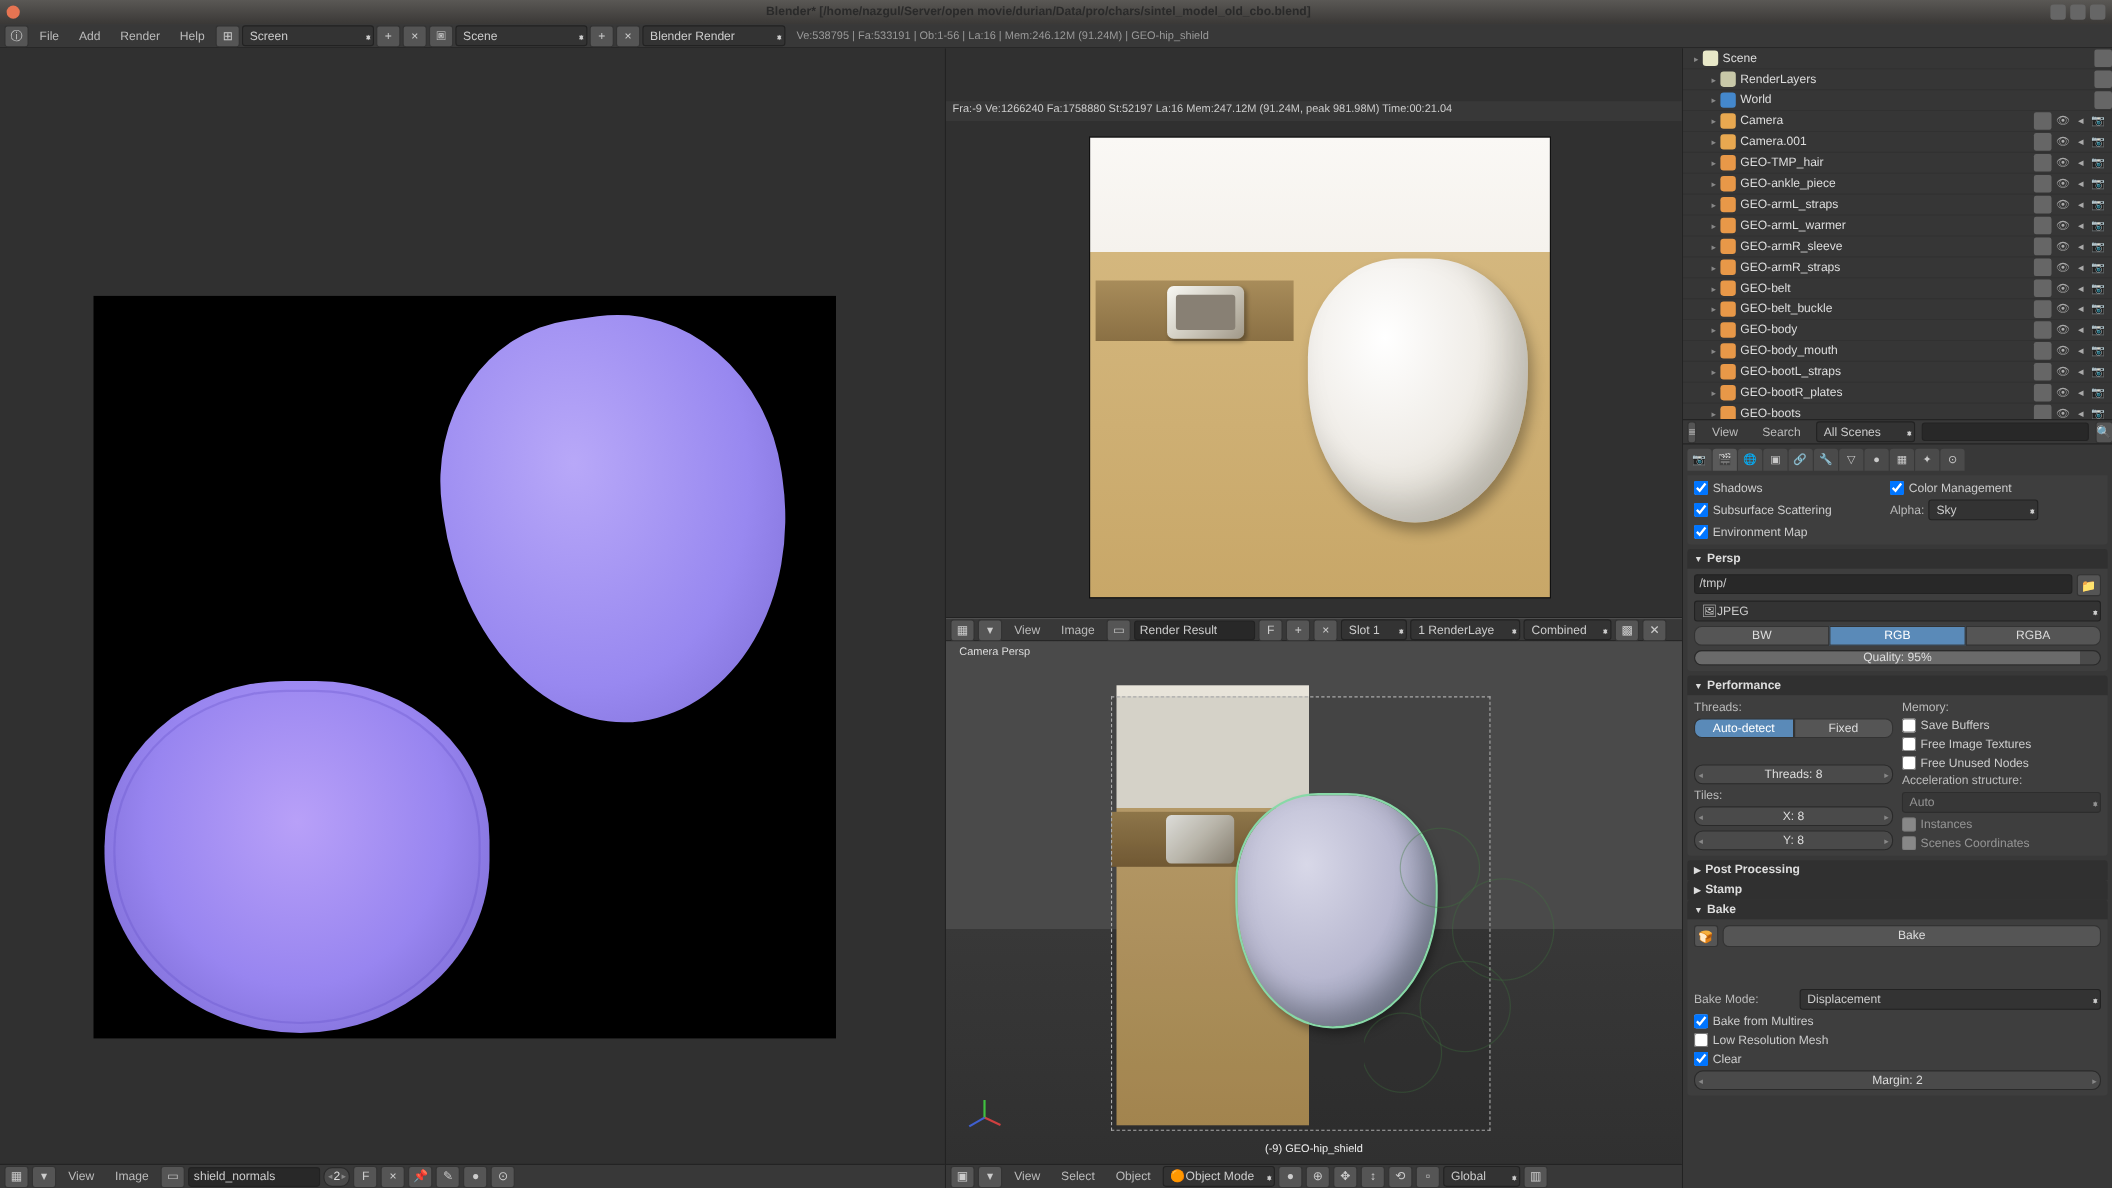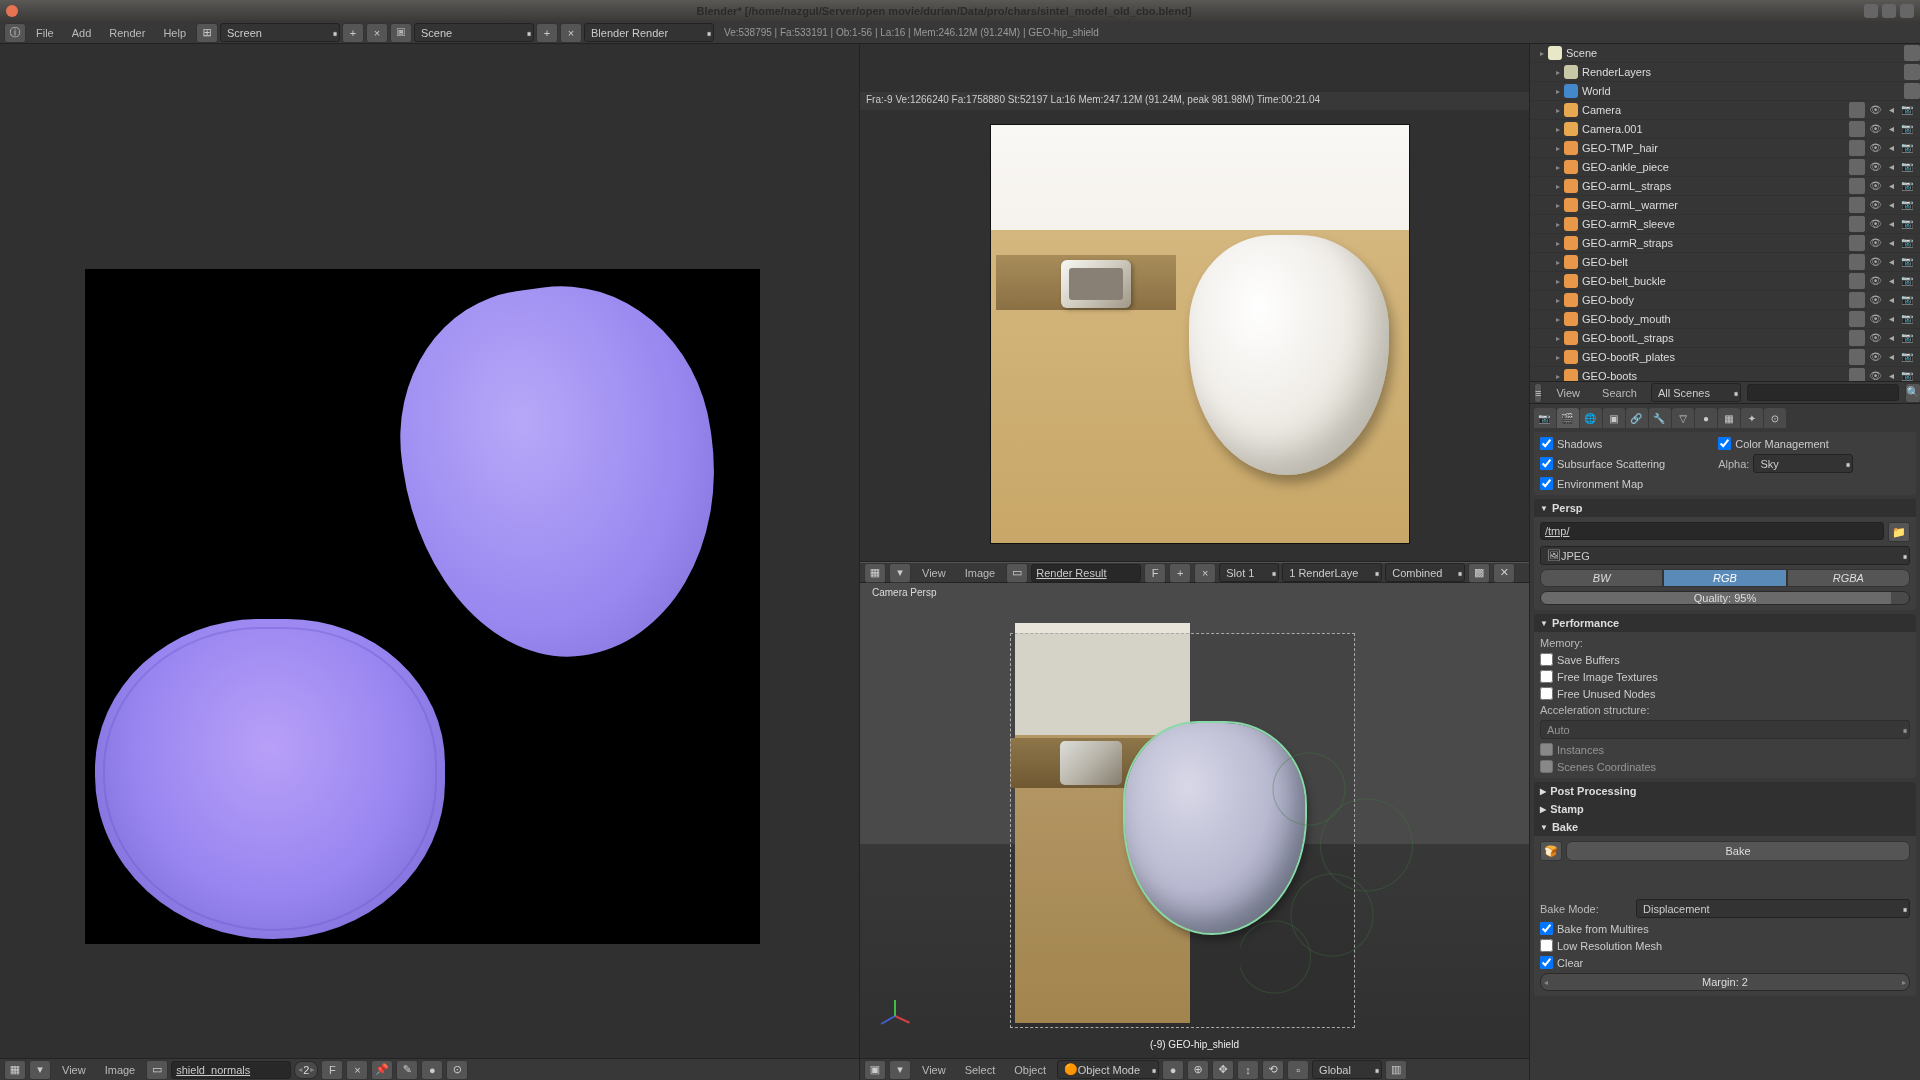--- a/index.html
+++ b/index.html
@@ -69,23 +69,23 @@
 .props .tab.active { background:#5a5a5a;}
 .panelhead { background:#303030; padding:3px 6px; color:#ddd; font-weight:bold; border-radius:3px 3px 0 0; display:flex; align-items:center; gap:4px;}
 .panelhead::before { content:'▼'; font-size:8px;}
 .panelhead.collapsed::before { content:'▶';}
 .panel { background:#3e3e3e; padding:5px 6px; border-radius:0 0 3px 3px; margin-bottom:4px; display:flex; flex-wrap:wrap; gap:4px 8px;}
 .chk { display:flex; align-items:center; gap:4px; color:#ccc; min-width:46%;}
 .chk input { width:13px; height:13px;}
 .numfield { background:#4a4a4a; border:1px solid #2a2a2a; border-radius:8px; padding:2px 8px; color:#ddd; text-align:center; min-width:100px; position:relative; height:18px; display:flex; align-items:center; justify-content:center;}
 .numfield::before { content:'◂'; position:absolute; left:3px; font-size:8px; color:#888;}
 .numfield::after { content:'▸'; position:absolute; right:3px; font-size:8px; color:#888;}
-.txtfield { background:#282828; border:1px solid #222; border-radius:3px; padding:2px 4px; color:#ccc; height:18px; flex:1; display:flex; align-items:center;text-decoration:underline;}
+.txtfield { background:#282828; border:1px solid #222; border-radius:3px; padding:2px 4px; color:#ccc; height:18px; flex:1; display:flex; align-items:center;}
 .btngrp { display:flex; flex:1;}
-.btngrp .btn { flex:1; background:#555; border:1px solid #333; padding:2px 4px; color:#ddd; text-align:center; height:18px; display:flex;align-items:center;justify-content:center;font-style:italic;}
+.btngrp .btn { flex:1; background:#555; border:1px solid #333; padding:2px 4px; color:#ddd; text-align:center; height:18px; display:flex;align-items:center;justify-content:center;}
 .btngrp .btn.active { background:#5a8ab8; color:#fff;}
 .btngrp .btn:first-child { border-radius:7px 0 0 7px;}
 .btngrp .btn:last-child { border-radius:0 7px 7px 0;}
 .widebtn { background:#555; border:1px solid #333; border-radius:6px; padding:3px; text-align:center; color:#ddd; flex:1;}
 .lbl { color:#bbb;}
 .col2 { display:flex; gap:8px;}
 .col2 > div { flex:1; display:flex; flex-direction:column; gap:4px;}
 .slider { flex:1; height:16px; background:linear-gradient(to right, #6a6a6a 95%, #4a4a4a 95%); border-radius:8px; border:1px solid #2a2a2a; display:flex; align-items:center; justify-content:center; color:#ddd;}
 .smico{width:16px;height:16px;display:inline-block;background:#666;border-radius:2px;}
 </style>
@@ -459,20 +459,31 @@
               <span class="btn">RGBA</span>
             </div>
           </div>
         </div>
         <div class="slider">Quality: 95%</div>
       </div>
 
       <div class="panelhead">Performance</div>
       <div class="panel">
         <div class="col2" style="width:100%">
+          <div>
+            <span class="lbl">Threads:</span>
+            <div class="btngrp">
+              <span class="btn active">Auto-detect</span>
+              <span class="btn">Fixed</span>
+            </div>
+            <span class="numfield">Threads: 8</span>
+            <span class="lbl">Tiles:</span>
+            <span class="numfield">X: 8</span>
+            <span class="numfield">Y: 8</span>
+          </div>
           <div>
             <span class="lbl">Memory:</span>
             <label class="chk">
                 <input type="checkbox" style="">
                 <span>Save Buffers</span>
               </label>
             <label class="chk">
                 <input type="checkbox" style="">
                 <span>Free Image Textures</span>
               </label>

